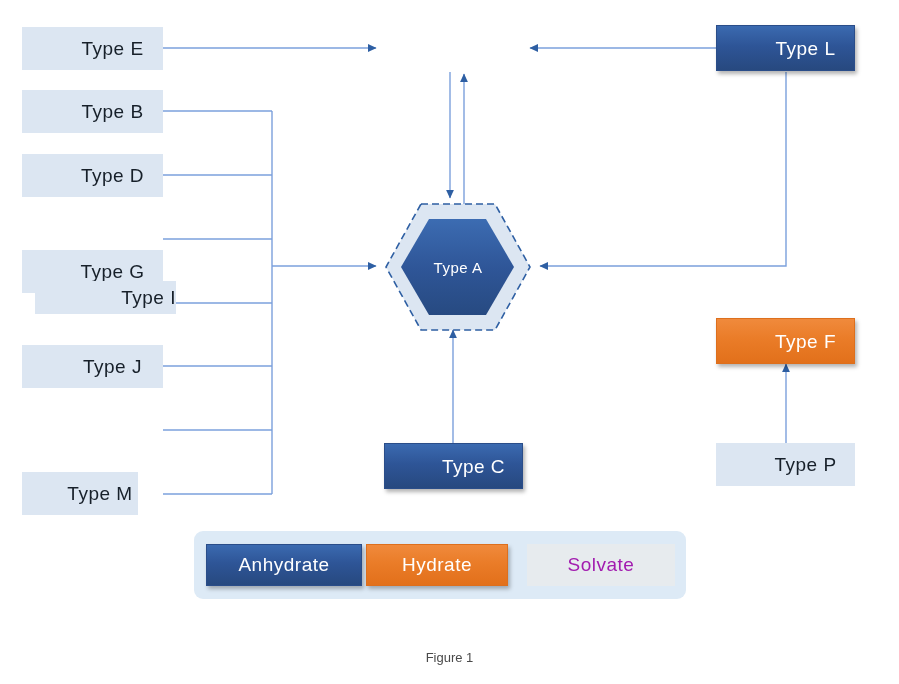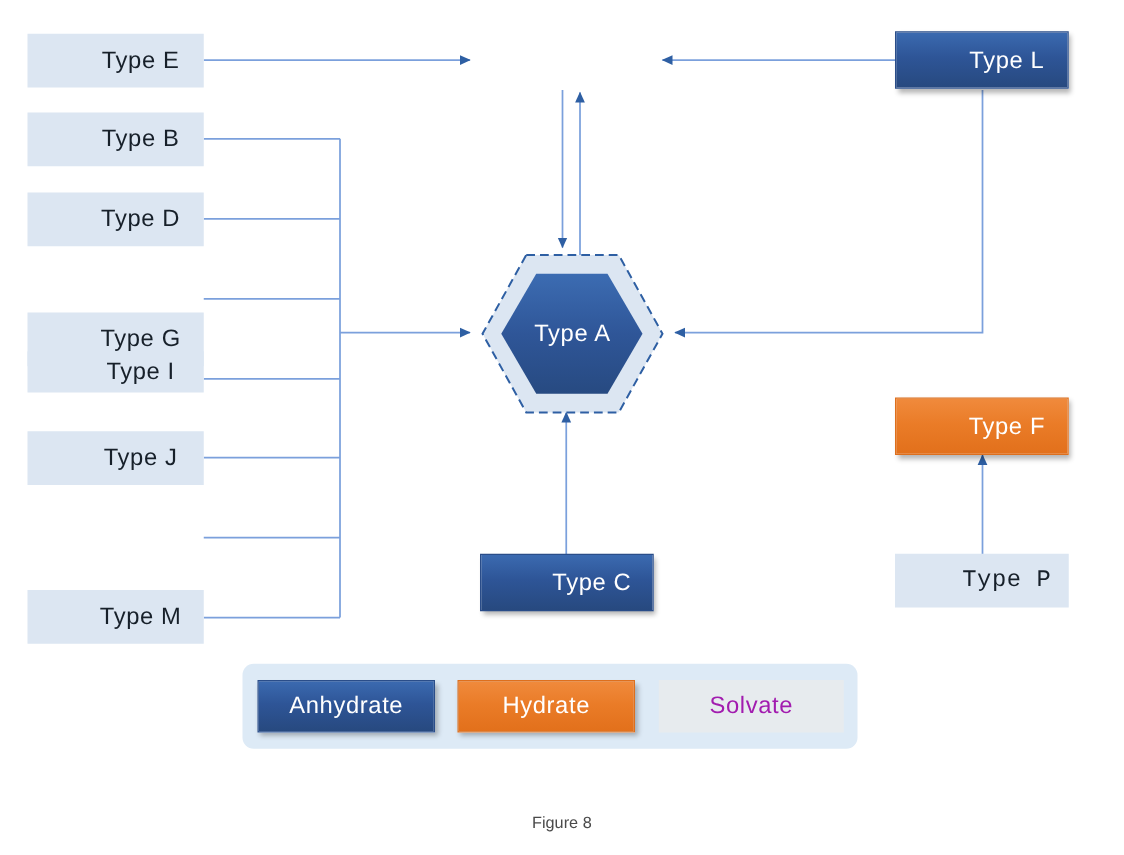--- a/index.html
+++ b/index.html
@@ -99,21 +99,21 @@
   .hex-text {
     position: absolute;
     left: 0;
     top: 0;
     width: 150px;
     height: 134px;
     display: flex;
     align-items: center;
     justify-content: center;
     color: #ffffff;
-    font-size: 19px;
+    font-size: 15px;
     letter-spacing: 0.5px;
     pointer-events: none;
   }
 
   
   #legend {
     position: absolute;
     left: 194px;
     top: 531px;
     width: 492px;
@@ -131,21 +131,21 @@
     display: flex;
     align-items: center;
     justify-content: center;
     font-size: 19px;
     letter-spacing: 0.5px;
     white-space: nowrap;
   }
   .chip-anhydrate {
     left: 12px;
     top: 13px;
-    width: 142px;
+    width: 156px;
     background: linear-gradient(180deg, #3b6ab0 0%, #2e5597 45%, #27497f 100%);
     color: #ffffff;
     border: 1px solid #2a4d89;
     box-shadow: 2px 3px 4px rgba(0,0,0,0.28);
   }
   .chip-hydrate {
     left: 172px;
     top: 13px;
     width: 142px;
     background: linear-gradient(180deg, #f08a3c 0%, #ea7c28 45%, #e2701b 100%);
@@ -233,30 +233,30 @@
   </div>
 
   <div class="node kind-solvate" style="left:22px; top:154px; width:141px; height:43px;">
     <span class="node-label">Type D</span>
   </div>
 
   <div class="node kind-solvate" style="left:22px; top:218px; width:141px; height:43px;margin-top:32px;">
     <span class="node-label">Type G</span>
   </div>
 
-  <div class="node kind-solvate" style="left:22px; top:281px; width:141px; height:33px;">
+  <div class="node kind-solvate" style="left:35px; top:281px; width:141px; height:33px;justify-content:flex-end;">
     <span class="node-label">Type I</span>
   </div>
 
   <div class="node kind-solvate" style="left:22px; top:345px; width:141px; height:43px;">
     <span class="node-label">Type J</span>
   </div>
 
 
-  <div class="node kind-solvate" style="left:22px; top:472px; width:141px; height:43px;">
+  <div class="node kind-solvate" style="left:22px; top:472px; width:116px; height:43px;">
     <span class="node-label">Type M</span>
   </div>
 
 
   <div class="node kind-anhydrate" style="left:716px; top:25px; width:139px; height:46px;">
     <span class="node-label">Type L</span>
   </div>
 
   <div id="hex-group">
     <svg class="hex-outer" viewBox="0 0 150 134" width="150" height="134">
@@ -278,31 +278,31 @@
   </div>
 
   <div class="node kind-anhydrate" style="left:384px; top:443px; width:139px; height:46px;">
     <span class="node-label">Type C</span>
   </div>
 
   <div class="node kind-hydrate" style="left:716px; top:318px; width:139px; height:46px;">
     <span class="node-label">Type F</span>
   </div>
 
-  <div class="node kind-solvate" style="left:716px; top:443px; width:139px; height:43px;font-family:Liberation Mono, monospace;">
+  <div class="node kind-solvate" style="left:716px; top:443px; width:139px; height:43px;">
     <span class="node-label">Type P</span>
   </div>
 
   <div id="legend">
     <div class="legend-chip chip-anhydrate">
       <span>Anhydrate</span>
     </div>
     <div class="legend-chip chip-hydrate">
       <span>Hydrate</span>
     </div>
     <div class="legend-chip chip-solvate">
       <span>Solvate</span>
     </div>
   </div>
 
-  <div id="caption">Figure 8</div>
+  <div id="caption">Figure 1</div>
 
 </div>
 
 </body></html>

